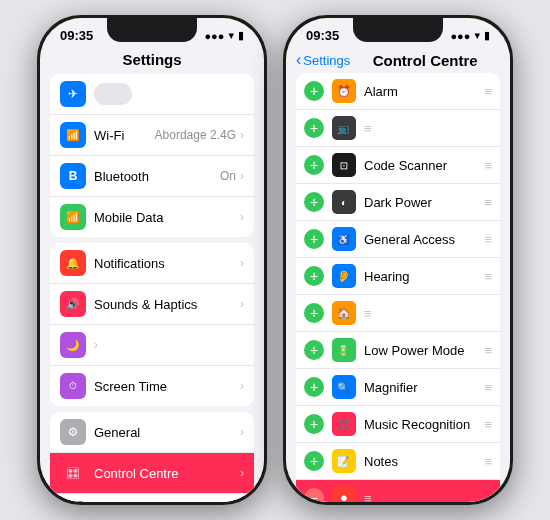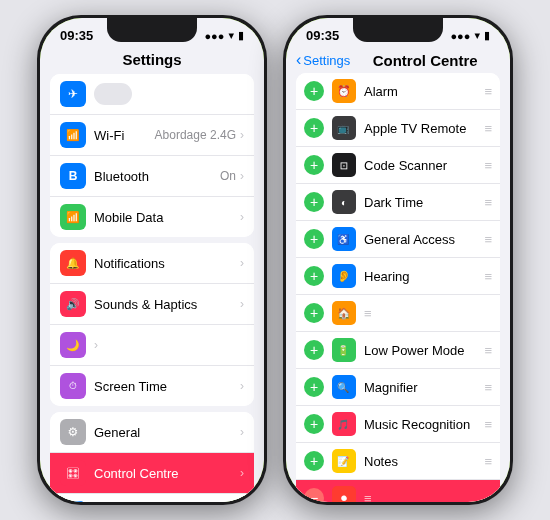--- a/index.html
+++ b/index.html
@@ -384,39 +384,38 @@
             </div>
           <span class="cc-label">Alarm</span>
           <span class="cc-drag">≡</span>
         </div>
 
         <div class="cc-row">
           <div class="cc-add">+</div>
           <div class="cc-icon ic-dark2">
               <span style="color:#fff;font-size:10px;">📺</span>
             </div>
-          <span class="cc-label">Apple TV Remote</span>
           <span class="cc-drag">≡</span>
         </div>
 
         <div class="cc-row">
           <div class="cc-add">+</div>
           <div class="cc-icon ic-dark">
               <span style="color:#fff;font-size:10px;">⊡</span>
             </div>
           <span class="cc-label">Code Scanner</span>
           <span class="cc-drag">≡</span>
         </div>
 
         <div class="cc-row">
           <div class="cc-add">+</div>
           <div class="cc-icon ic-dark2">
               <span style="color:#fff;font-size:10px;">◐</span>
             </div>
-          <span class="cc-label">Dark Time</span>
+          <span class="cc-label">Dark Power</span>
           <span class="cc-drag">≡</span>
         </div>
 
         <div class="cc-row">
           <div class="cc-add">+</div>
           <div class="cc-icon ic-blue">
               <span style="color:#fff;font-size:10px;">♿</span>
             </div>
           <span class="cc-label">General Access</span>
           <span class="cc-drag">≡</span>

